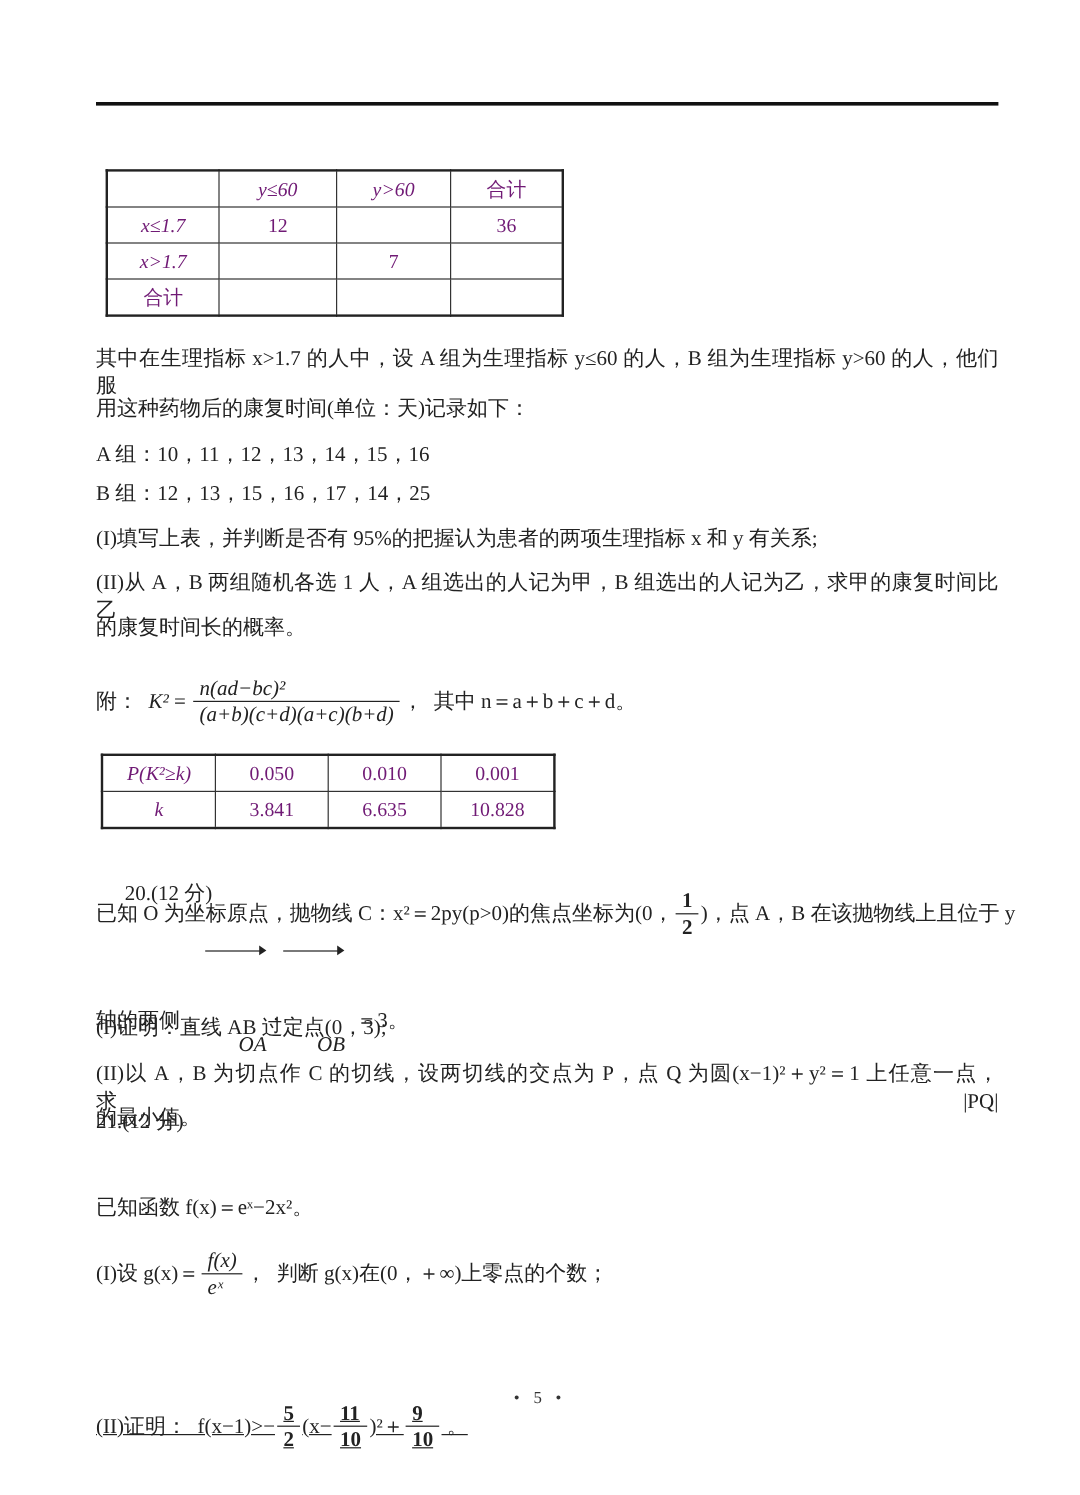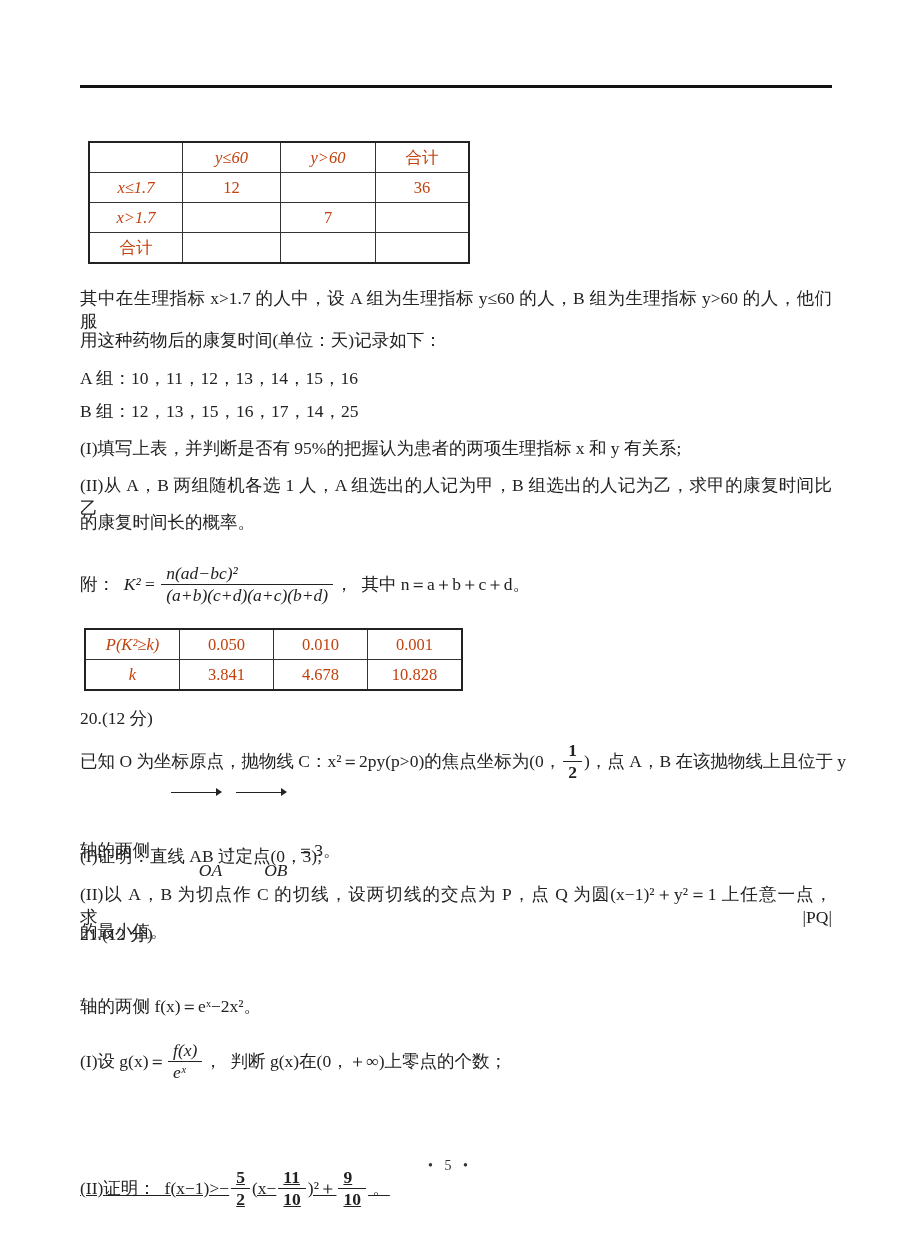--- a/index.html
+++ b/index.html
@@ -8,21 +8,21 @@
     font-family:"Liberation Serif","DejaVu Serif",serif;
     color:#222222;
   }
   #page{position:relative;width:900px;height:1246px;background:#fff;overflow:hidden;}
   .abs{position:absolute;left:80px;font-size:17.5px;line-height:1.3;white-space:pre;}
   .just{white-space:normal;width:752px;text-align:justify;text-align-last:justify;}
   .fx{position:absolute;left:80px;display:flex;align-items:center;font-size:17.5px;white-space:pre;}
   .rule{position:absolute;left:80px;top:85px;width:752px;height:3px;background:#111;}
   .math{font-style:italic;}
   .bold{font-weight:bold;}
-  table.doc{position:absolute;border-collapse:collapse;font-size:16.5px;color:#c2410c;}
+  table.doc{position:absolute;border-collapse:collapse;font-size:16.5px;color:#701a75;}
   table.doc td{
     border:1.6px solid #333;text-align:center;vertical-align:middle;
     height:29px;padding:0;
   }
   table.doc{border:2.5px solid #222;}
   .ct td:nth-child(1){width:92px;}
   .ct td:nth-child(2){width:97px;}
   .ct td:nth-child(3){width:94px;}
   .ct td:nth-child(4){width:92px;}
   .kt td{width:93px;height:31px;}
@@ -95,27 +95,27 @@
     <tbody>
         <tr>
       <td class="math">P(K²≥k)</td>
       <td>0.050</td>
       <td>0.010</td>
       <td>0.001</td>
     </tr>
     <tr>
       <td class="math">k</td>
       <td>3.841</td>
-      <td>4.678</td>
+      <td>6.635</td>
       <td>10.828</td>
     </tr>
   </tbody>
     </table>
 
-  <div class="abs" style="top:707px;">20.(12 分)</div>
+  <div class="abs" style="top:733px;margin-left:24px;">20.(12 分)</div>
 
   <div class="fx" style="top:732px;height:58px;">
     <span>已知 O 为坐标原点，抛物线 C：x²＝2py(p&gt;0)的焦点坐标为(0，</span>
     <span class="frac bold">
       <span class="num">1</span>
       <span class="den">2</span>
     </span>
     <span>)，点 A，B 在该抛物线上且位于 y</span>
   </div>
 
@@ -133,21 +133,21 @@
       <span>OB</span>
     </span>
     <span> ＝3。</span>
   </div>
 
   <div class="abs" style="top:845px;">(I)证明：直线 AB 过定点(0，3);</div>
   <div class="abs just" style="top:883px;">(II)以 A，B 为切点作 C 的切线，设两切线的交点为 P，点 Q 为圆(x−1)²＋y²＝1 上任意一点，求|PQ|</div>
   <div class="abs" style="top:920px;">的最小值。</div>
 
   <div class="abs" style="top:923px;">21.(12 分)</div>
-  <div class="abs" style="top:995px;">轴的两侧 f(x)＝eˣ−2x²。</div>
+  <div class="abs" style="top:995px;">已知函数 f(x)＝eˣ−2x²。</div>
 
   <div class="fx" style="top:1030px;height:62px;">
     <span>(I)设 g(x)＝</span>
     <span class="frac math">
       <span class="num">f(x)</span>
       <span class="den">eˣ</span>
     </span>
     <span>，  判断 g(x)在(0，＋∞)上零点的个数；</span>
   </div>
 

